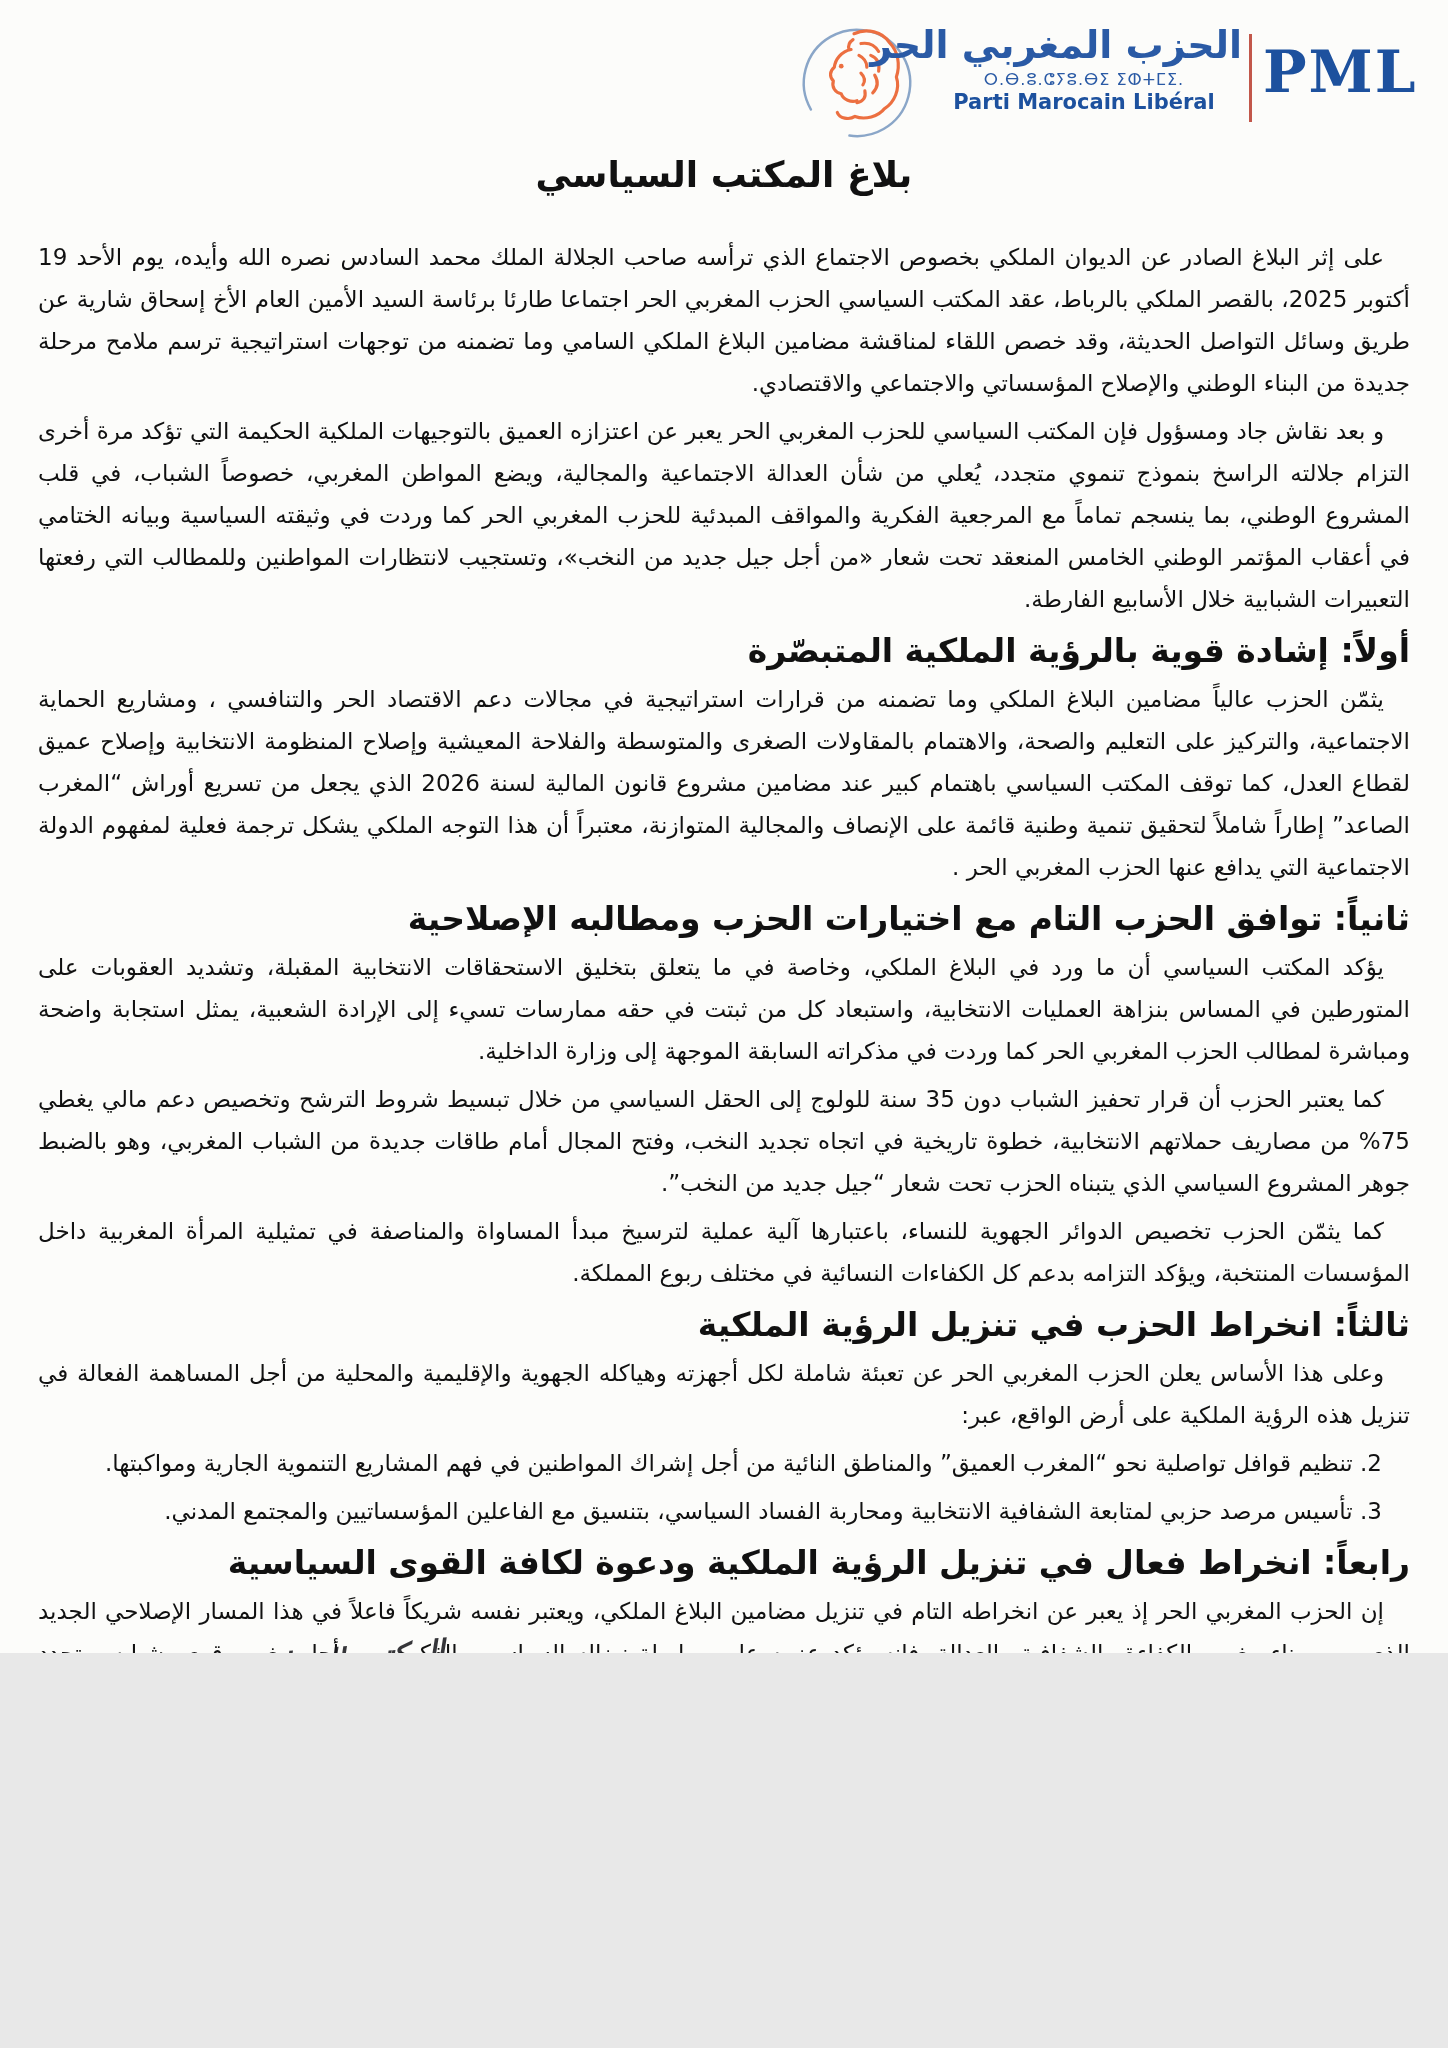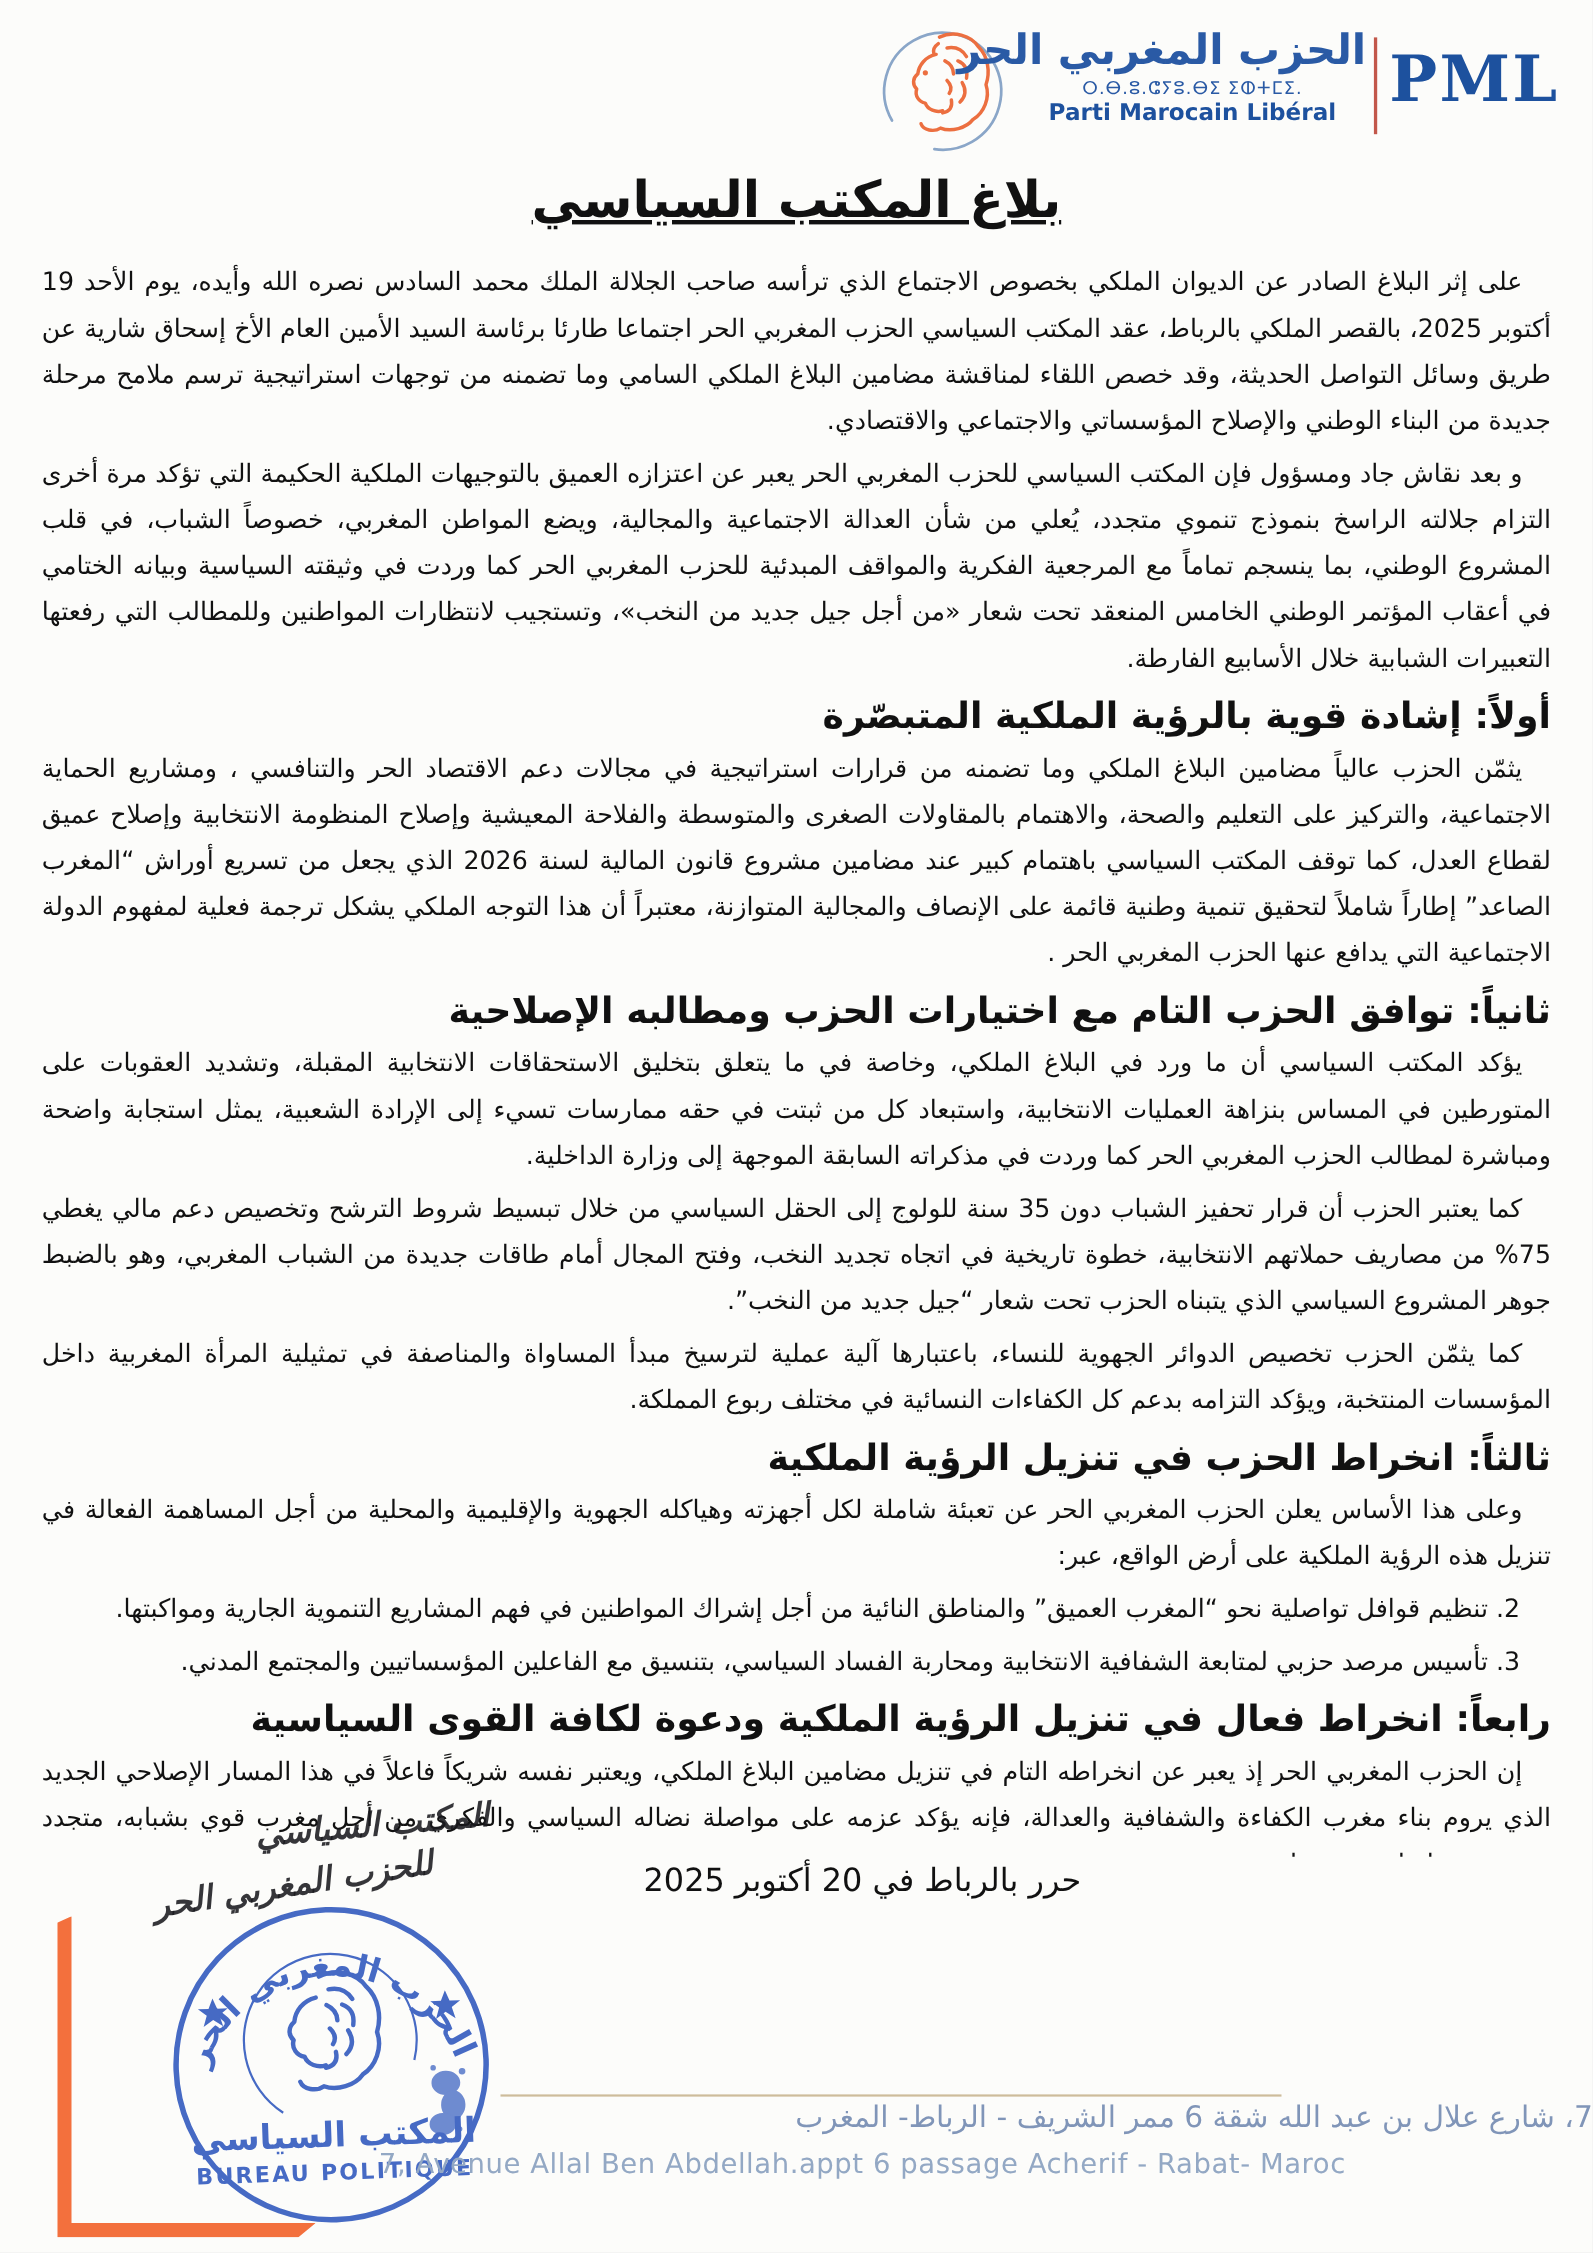--- a/index.html
+++ b/index.html
@@ -10,39 +10,39 @@
     --stamp-blue:#3d63c2;
     --footer-slate:#8095b8;
     --footer-slate-light:#93a8c4;
     --corner-orange:#f3703d;
     --divider-tan:#cdbc9b;
     --ink:#111111;
   }
   html,body{margin:0;padding:0;background:#e8e8e8;}
   .page{
     position:relative;
-    width:1448px;height:2048px;
+    width:1448px;height:1653px;
     margin:0 auto;
     background:#fcfcfa;
     overflow:hidden;
     font-family:"DejaVu Sans", sans-serif;
     color:var(--ink);
   }
 
   
   .logo-lion{position:absolute;left:792px;top:16px;width:128px;height:130px;}
   .brand-block{position:absolute;left:926px;top:24px;width:316px;text-align:center;direction:rtl;}
   .brand-arabic{font-size:38px;font-weight:700;color:var(--brand-blue);white-space:nowrap;line-height:1.15;}
   .brand-tifinagh{font-size:16px;color:var(--brand-blue);letter-spacing:1px;margin-top:2px;white-space:nowrap;}
   .brand-french{font-size:21px;font-weight:700;color:var(--pml-blue);margin-top:1px;white-space:nowrap;}
   .brand-divider{position:absolute;left:1249px;top:34px;width:3px;height:88px;background:#c2574a;}
   .brand-abbr{position:absolute;left:1263px;top:38px;font-family:"DejaVu Serif",serif;font-size:58px;font-weight:700;color:var(--pml-blue);letter-spacing:2px;}
 
   
-  .doc-title{position:absolute;top:154px;left:0;right:0;text-align:center;font-size:46px;font-weight:800;direction:rtl;text-decoration:underline;}
+  .doc-title{position:absolute;top:154px;left:0;right:0;text-align:center;font-size:36px;font-weight:800;direction:rtl;}
 
   
   .doc-body{
     position:absolute;top:236px;right:38px;left:38px;height:1452px;
     direction:rtl;text-align:justify;
     font-size:23px;line-height:42px;overflow:hidden;
   }
   .para{margin:0 0 6px;text-indent:26px;}
   .heading{margin:10px 0 6px;font-size:33px;font-weight:800;text-indent:0;}
   .list-item{margin:0 0 6px;padding-right:28px;}

